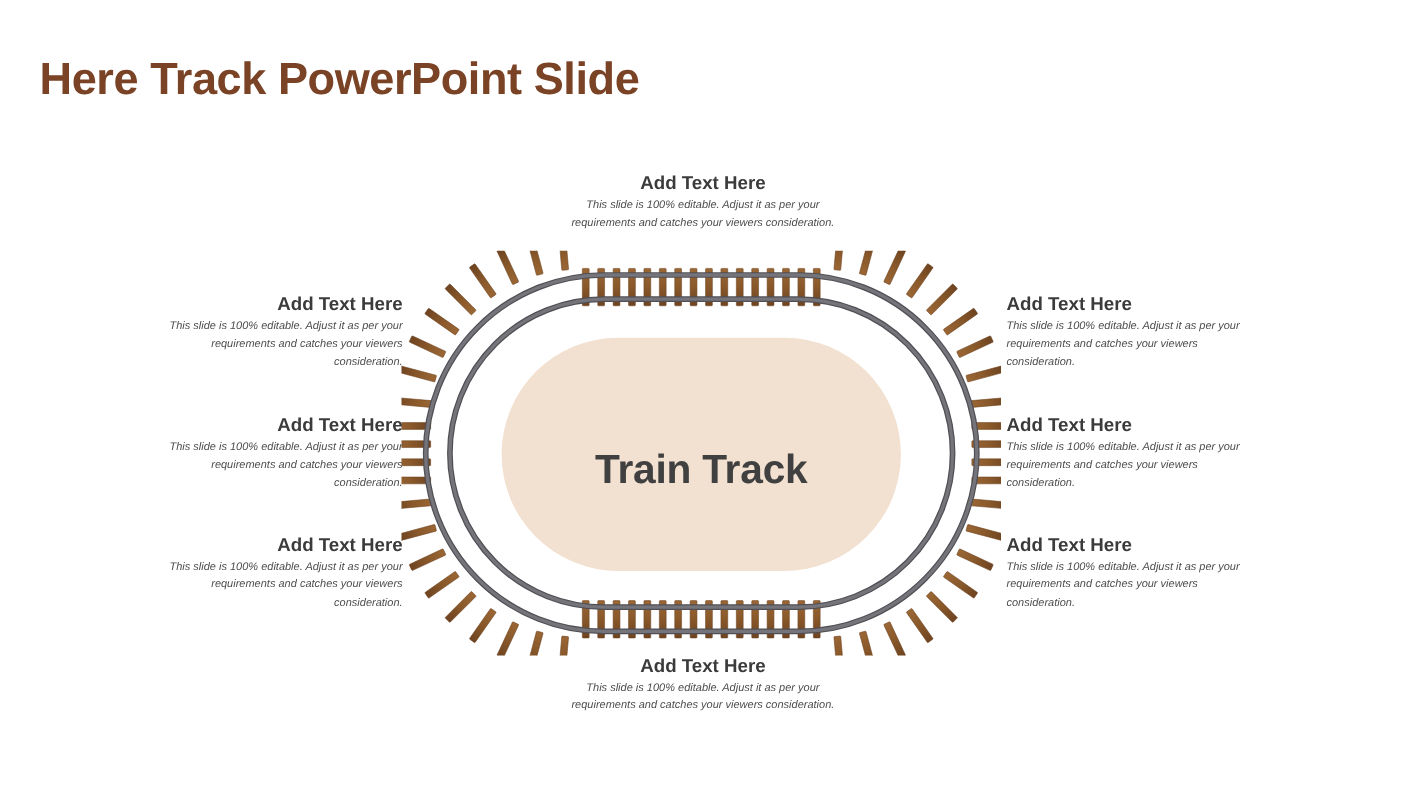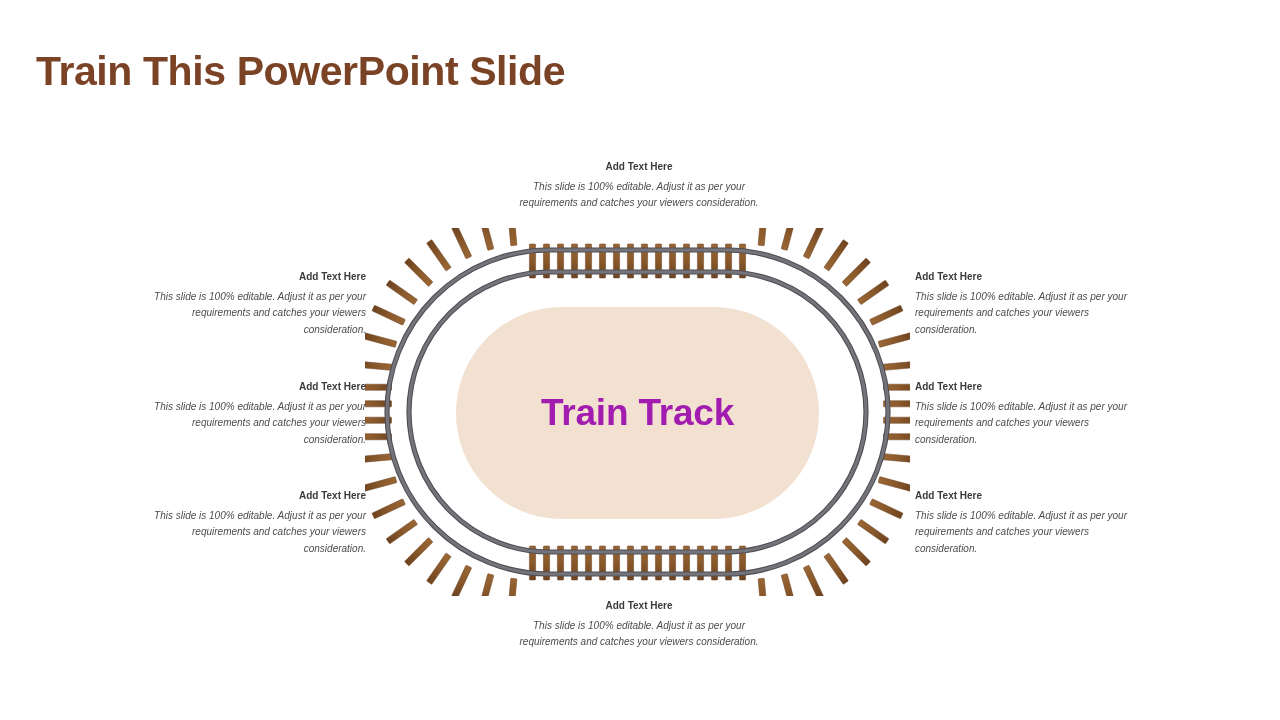--- a/index.html
+++ b/index.html
@@ -29,21 +29,21 @@
     white-space: nowrap;
     font-family: "Liberation Sans", sans-serif;
   }
 
   
   .callout {
     position: absolute;
     width: 228px;
   }
   .callout .c-head {
-    font-size: 10px;
+    font-size: 17px;
     font-weight: bold;
     color: #3B3B3B;
     line-height: 18px;
     margin-bottom: 3px;
   }
   .callout .c-body {
     font-size: 10px;
     font-style: italic;
     color: #4C4C4C;
     line-height: 16.4px;
@@ -80,36 +80,36 @@
     left: 456px;
     top: 307px;
     width: 363px;
     height: 212px;
     background: #F2E0D0;
     border-radius: 106px;
   }
   #center-label {
     position: absolute;
     left: 456px;
-    top: 307px;
+    top: 321px;
     width: 363px;
     height: 212px;
     display: flex;
     align-items: center;
     justify-content: center;
     font-size: 37px;
     font-weight: bold;
-    color: #a21caf;
+    color: #404040;
     letter-spacing: -0.2px;
   }
 </style>
 </head>
 <body>
 
-<div id="slide-title">Train This PowerPoint Slide</div>
+<div id="slide-title">Here Track PowerPoint Slide</div>
 
 <div id="track-graphic">
   <svg viewBox="0 0 545 368" xmlns="http://www.w3.org/2000/svg">
     <defs>
       <linearGradient id="sleeperGrad" x1="0" y1="0" x2="0" y2="1">
         <stop offset="0%" stop-color="#9A6634"></stop>
         <stop offset="45%" stop-color="#8B5A2B"></stop>
         <stop offset="100%" stop-color="#6E4320"></stop>
       </linearGradient>
       <linearGradient id="sleeperGradH" x1="0" y1="0" x2="1" y2="0">

